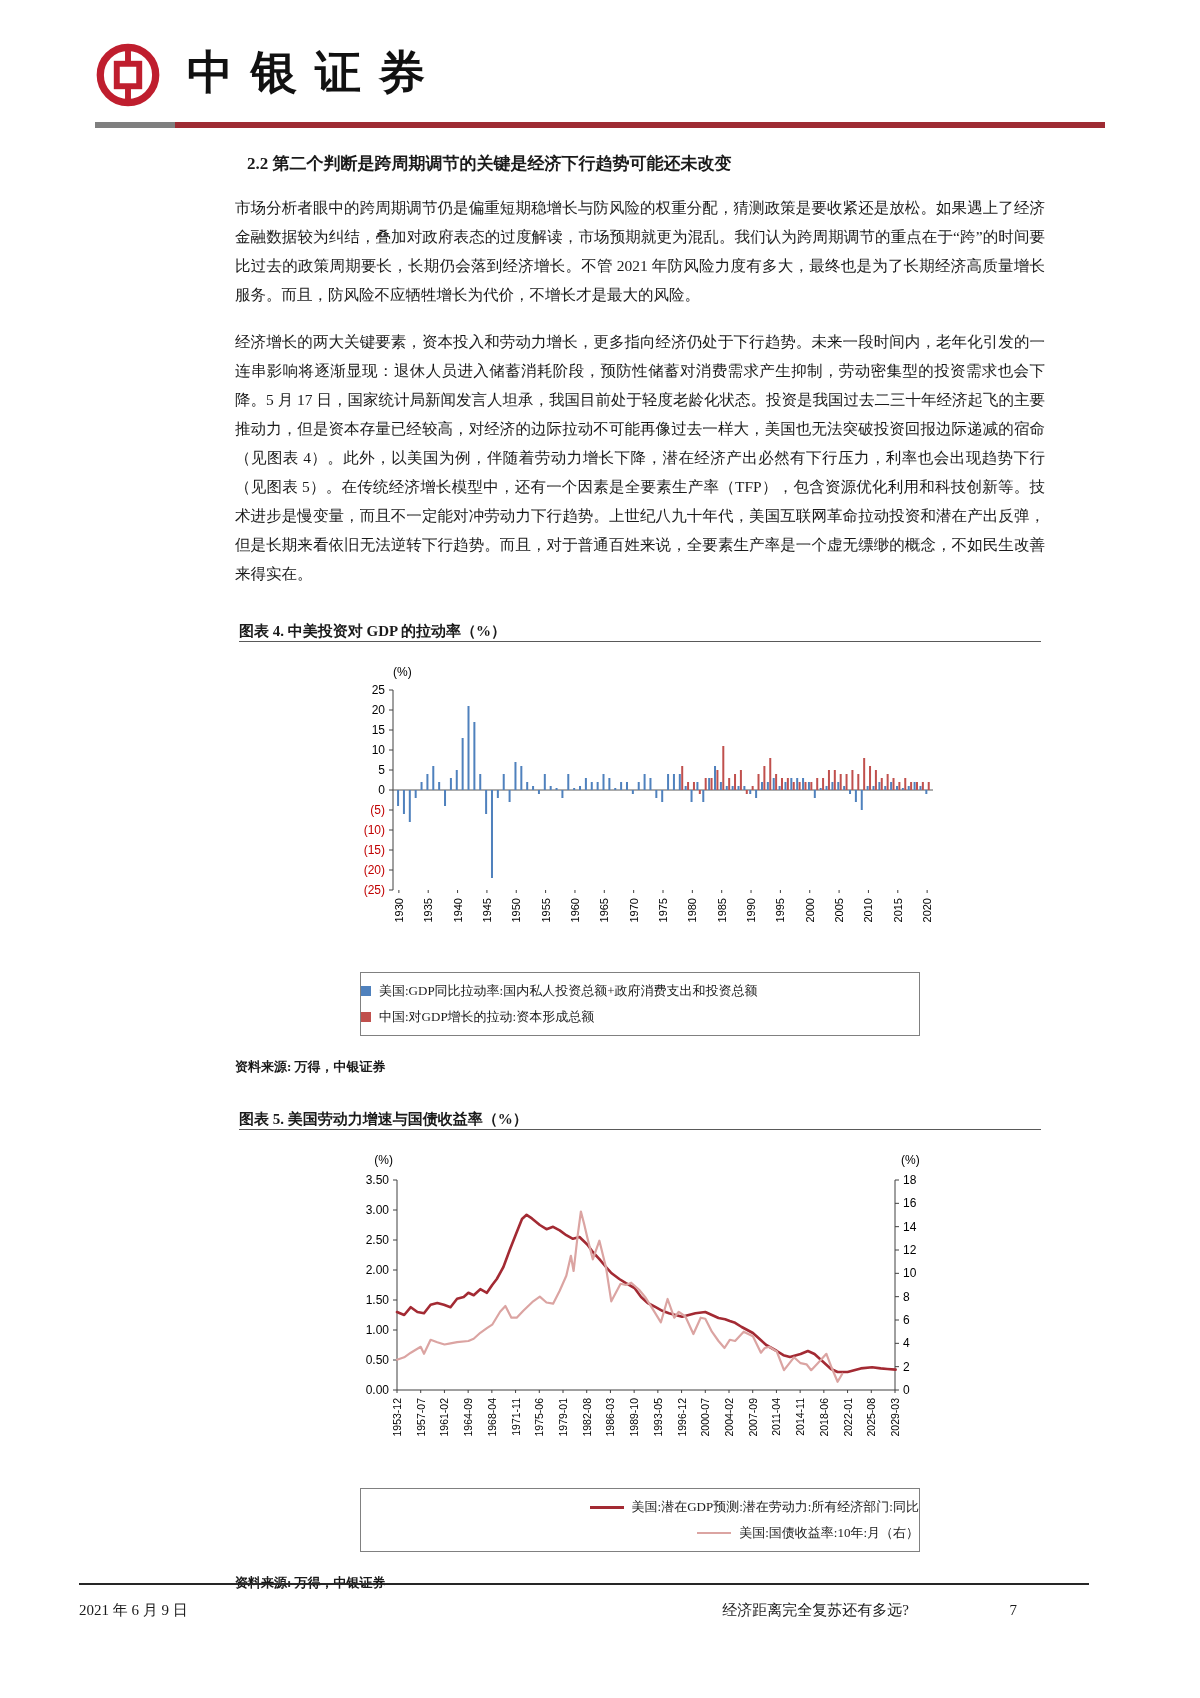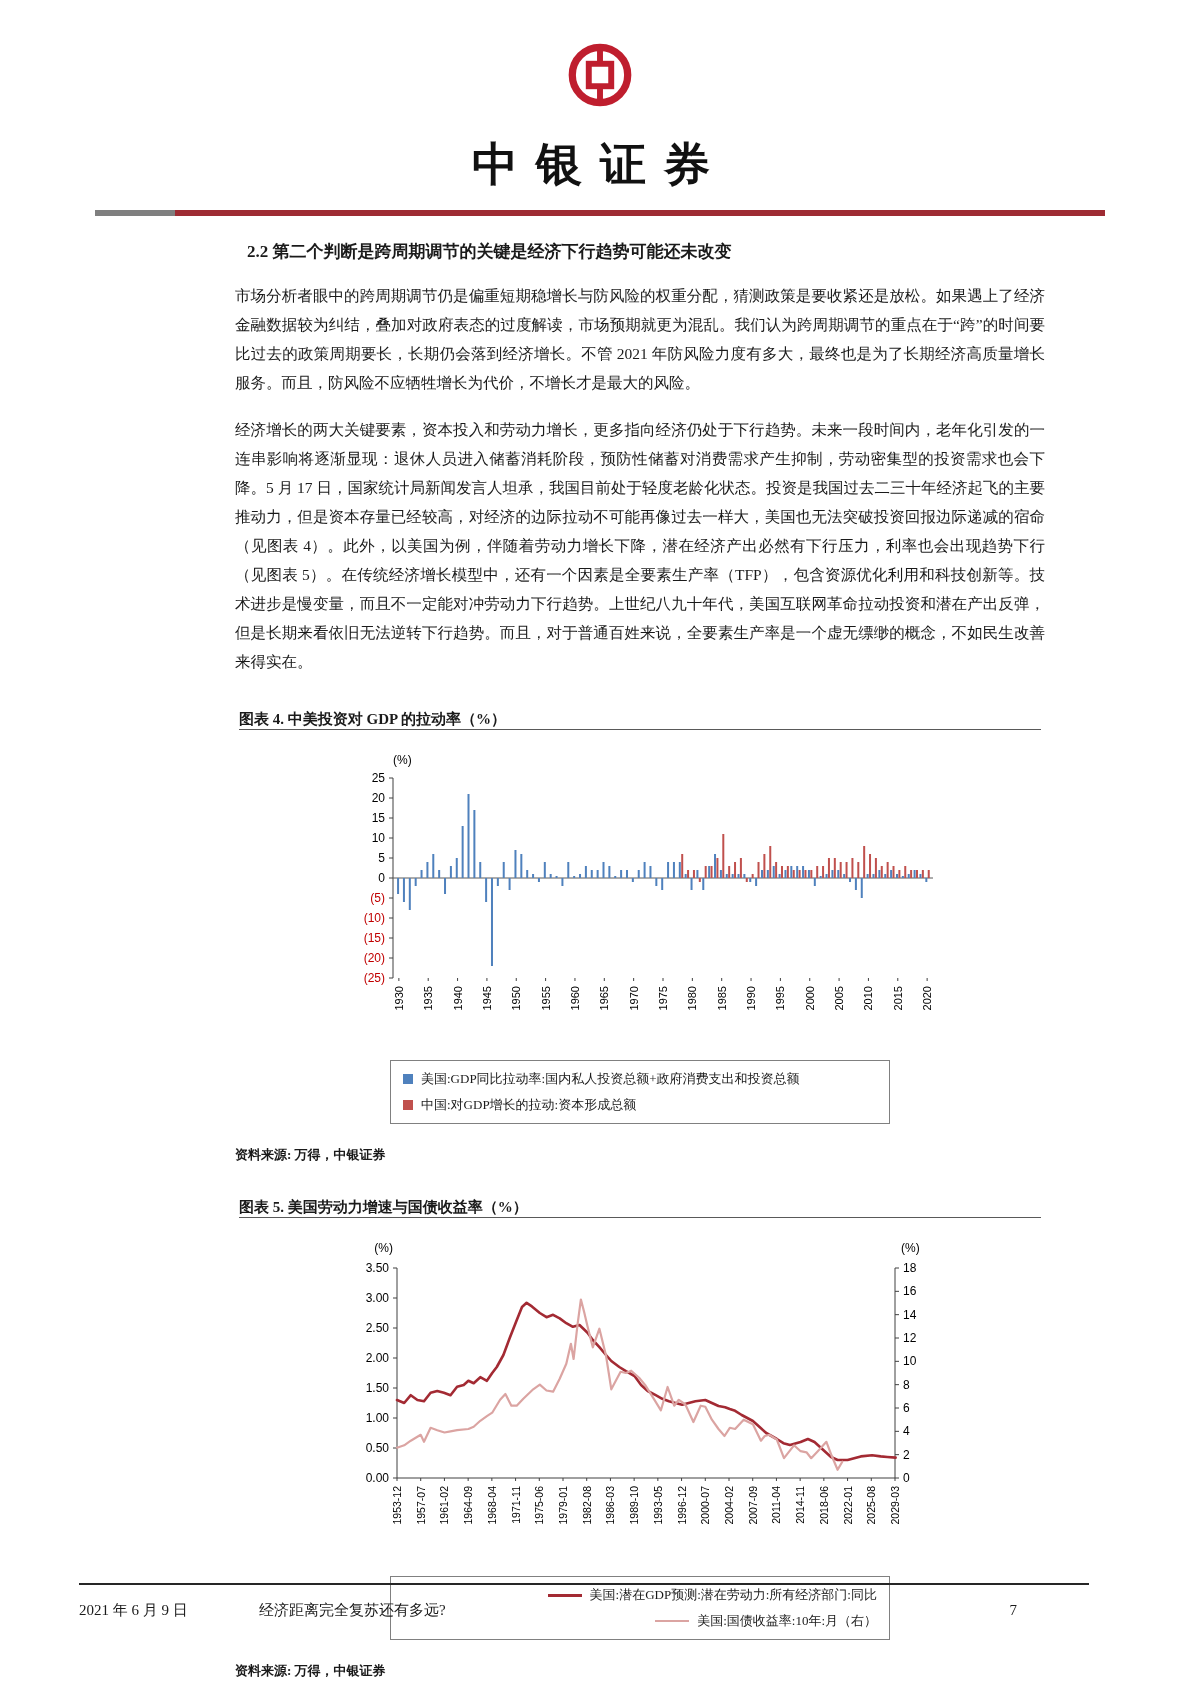--- a/index.html
+++ b/index.html
@@ -1,46 +1,46 @@
 <!DOCTYPE html>
 <html><head>
 <meta charset="utf-8">
 <style>
   html,body{margin:0;padding:0;background:#e8e8e8;}
   .page{position:relative;width:1200px;height:1698px;background:#ffffff;margin:0 auto;
         font-family:"Liberation Serif","DejaVu Serif",serif;color:#1a1a1a;overflow:hidden;}
   
   .header{padding:42px 95px 0 95px;}
-  .logo-row{display:flex;align-items:center;gap:26px;flex-direction:column;}
+  .logo-row{display:flex;align-items:flex-start;gap:26px;}
   .logo-svg{width:66px;height:66px;flex:0 0 auto;}
   .brand{font-size:46px;font-weight:bold;letter-spacing:18px;color:#111;font-family:"Liberation Serif","DejaVu Serif",serif;}
   .divider{margin-top:14px;height:6px;display:flex;width:1010px;}
   .div-gray{width:80px;height:6px;background:#7f7f7f;}
   .div-red{flex:1;height:6px;background:#9e2b33;}
   
   .content{margin:24px 0 0 235px;width:810px;}
   .sec-heading{font-size:17px;font-weight:bold;margin:0 0 18px 12px;}
   .para{font-size:15.5px;line-height:29px;text-align:justify;text-justify:inter-ideograph;margin:0 0 18px 0;}
   
   .figure{margin-top:34px;}
   .fig-title{font-size:15px;font-weight:bold;margin:4px;border-bottom:1px solid #595959;}
   .chart-wrap{margin:14px 0 0 100px;}
   svg text{font-family:"Liberation Sans","DejaVu Sans",sans-serif;}
-  .legend-box{width:500px;margin:10px auto 0 auto;border:1px solid #808080;padding:9px 12px;
+  .legend-box{width:560px;margin:10px auto 0 auto;border:1px solid #808080;padding:9px 0;
               display:flex;flex-direction:column;gap:8px;box-sizing:border-box;}
   .legend-box.left-rows{align-items:flex-start;}
   .legend-box.center-rows{align-items:flex-end;}
   .legend-row{display:flex;align-items:center;gap:8px;font-size:13px;font-family:"Liberation Serif","DejaVu Serif",serif;}
   .legend-swatch{width:10px;height:10px;display:inline-block;flex:0 0 auto;}
   .legend-line{width:34px;height:0;border-top:3px solid #000;display:inline-block;flex:0 0 auto;}
   .source{font-size:13px;font-weight:bold;margin:22px 0 0 0;}
   
   .footer{position:absolute;left:79px;bottom:78px;width:1010px;border-top:2px solid #262626;
           padding-top:16px;display:flex;justify-content:space-between;align-items:baseline;font-size:15px;}
-  .footer .f-center{flex:1;text-align:left;}
+  .footer .f-center{flex:1;text-align:right;}
   .footer .f-left{min-width:180px;text-align:left;}
   .footer .f-right{min-width:180px;text-align:right;padding-right:72px;box-sizing:border-box;}
 </style>
 </head>
 <body>
 
 <div class="page">
 
   <div class="header">
     <div class="logo-row">

